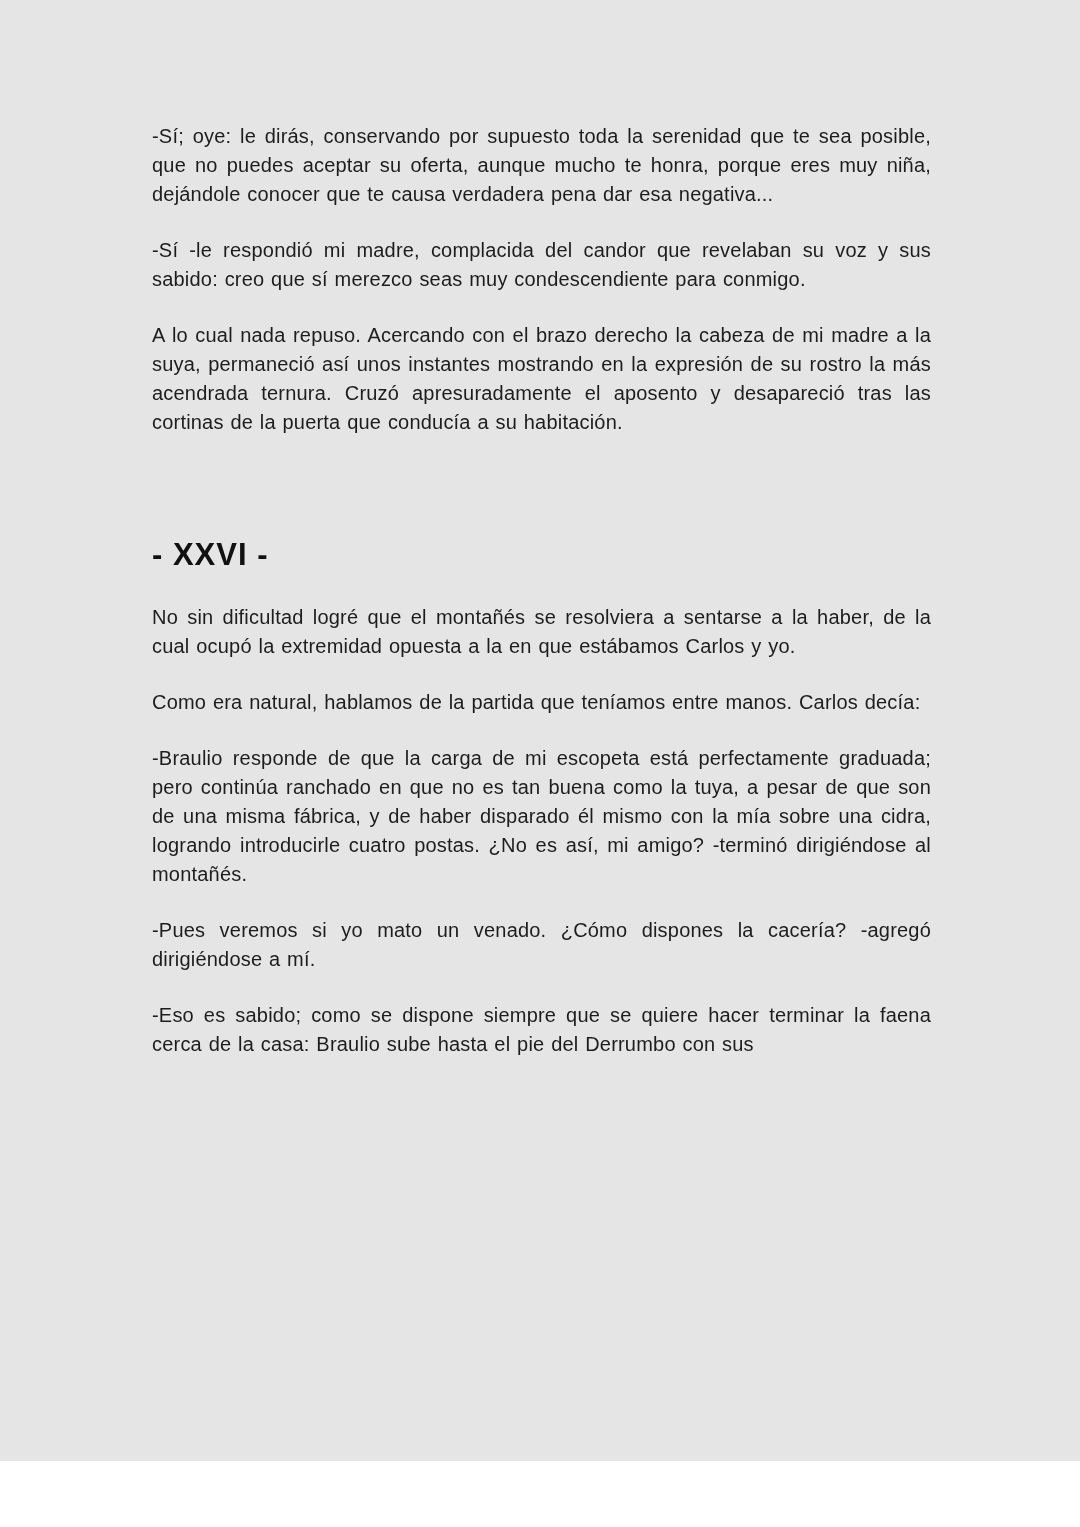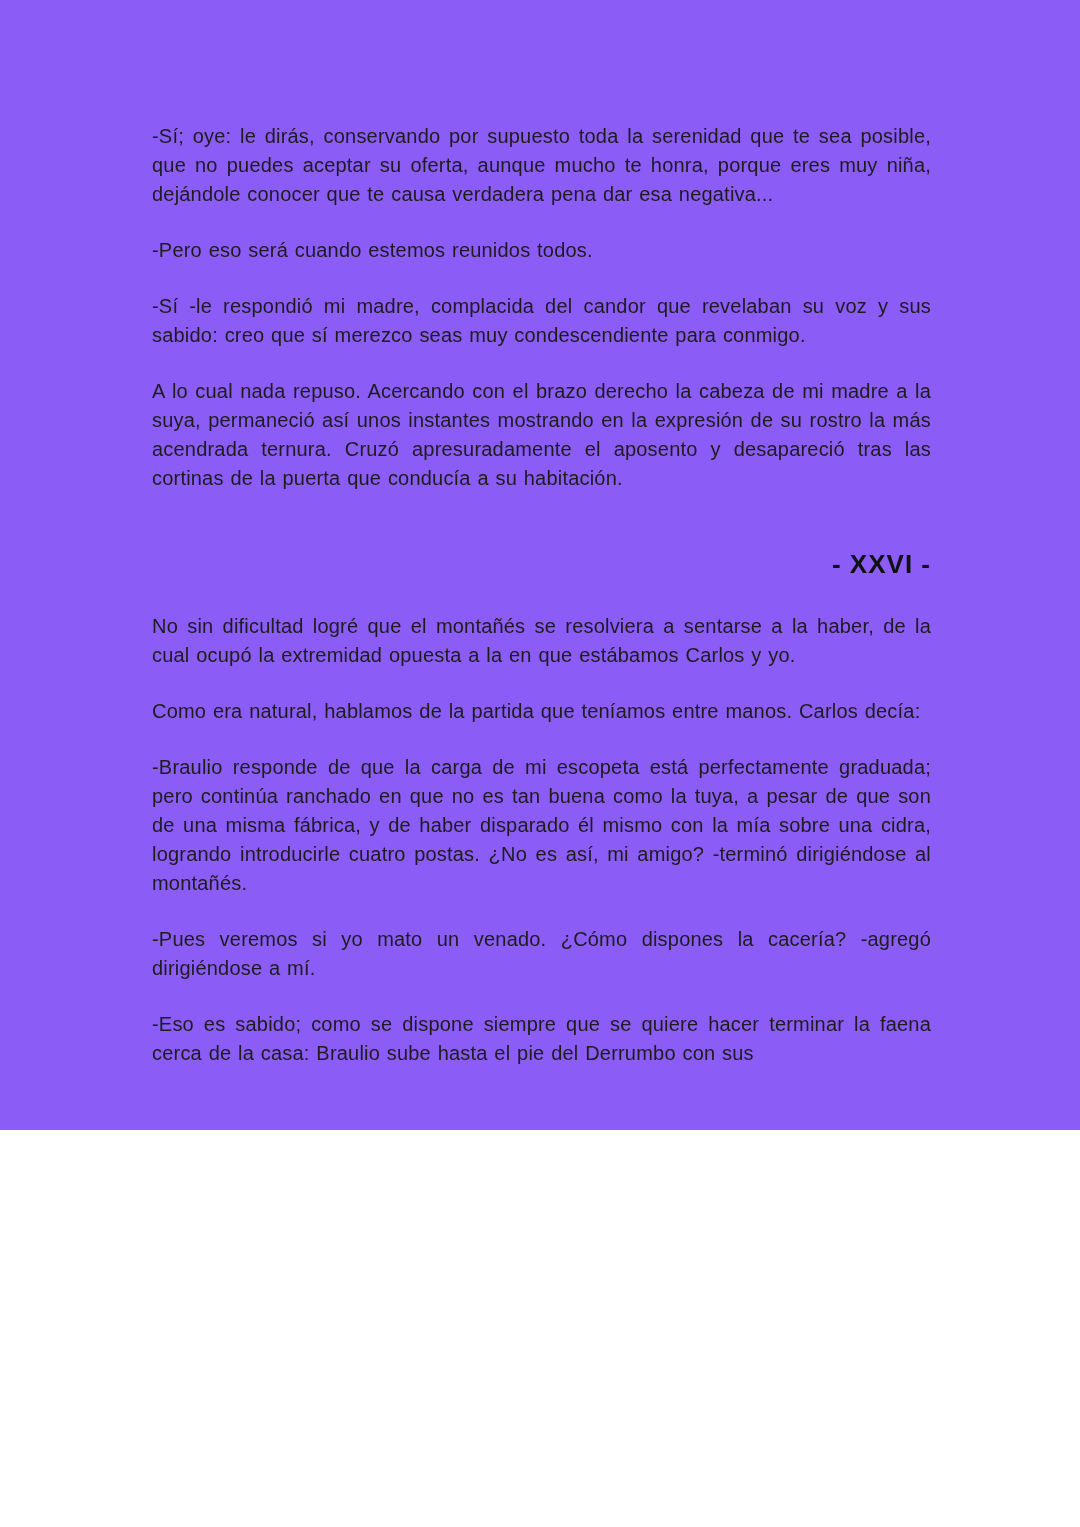--- a/index.html
+++ b/index.html
@@ -10,50 +10,49 @@
   body {
     width: 1080px;
     height: 1527px;
     font-family: "Liberation Sans", "DejaVu Sans", sans-serif;
     color: #1d1d1d;
     overflow: hidden;
   }
   .page {
     box-sizing: border-box;
     width: 1080px;
-    height: 1130px;
-    background: #8b5cf6;
+    height: 1461px;
+    background: #e5e5e5;
     padding: 122px 149px 0 152px;
     overflow: hidden;
   }
   .text-block p {
     margin: 0 0 27px 0;
     font-size: 20px;
     line-height: 29px;
     text-align: justify;
     letter-spacing: 0.2px;
     word-spacing: 1px;
   }
   .chapter-heading {
-    margin: 56px 0 33px 0;
-    font-size: 26px;
+    margin: 103px 0 33px 0;
+    font-size: 31px;
     line-height: 30px;
     font-weight: bold;
-    text-align: right;
+    text-align: left;
     letter-spacing: 1px;
     color: #111111;
   }
 </style>
 </head>
 <body>
 
 <div class="page">
   <div class="text-block">
     <p>-Sí; oye: le dirás, conservando por supuesto toda la serenidad que te sea posible, que no puedes aceptar su oferta, aunque mucho te honra, porque eres muy niña, dejándole conocer que te causa verdadera pena dar esa negativa...</p>
-    <p>-Pero eso será cuando estemos reunidos todos.</p>
     <p>-Sí -le respondió mi madre, complacida del candor que revelaban su voz y sus sabido: creo que sí merezco seas muy condescendiente para conmigo.</p>
     <p>A lo cual nada repuso. Acercando con el brazo derecho la cabeza de mi madre a la suya, permaneció así unos instantes mostrando en la expresión de su rostro la más acendrada ternura. Cruzó apresuradamente el aposento y desapareció tras las cortinas de la puerta que conducía a su habitación.</p>
 
     <h2 class="chapter-heading">- XXVI -</h2>
 
     <p>No sin dificultad logré que el montañés se resolviera a sentarse a la haber, de la cual ocupó la extremidad opuesta a la en que estábamos Carlos y yo.</p>
     <p>Como era natural, hablamos de la partida que teníamos entre manos. Carlos decía:</p>
     <p>-Braulio responde de que la carga de mi escopeta está perfectamente graduada; pero continúa ranchado en que no es tan buena como la tuya, a pesar de que son de una misma fábrica, y de haber disparado él mismo con la mía sobre una cidra, logrando introducirle cuatro postas. ¿No es así, mi amigo? -terminó dirigiéndose al montañés.</p>
     <p>-Pues veremos si yo mato un venado. ¿Cómo dispones la cacería? -agregó dirigiéndose a mí.</p>
     <p>-Eso es sabido; como se dispone siempre que se quiere hacer terminar la faena cerca de la casa: Braulio sube hasta el pie del Derrumbo con sus</p>

